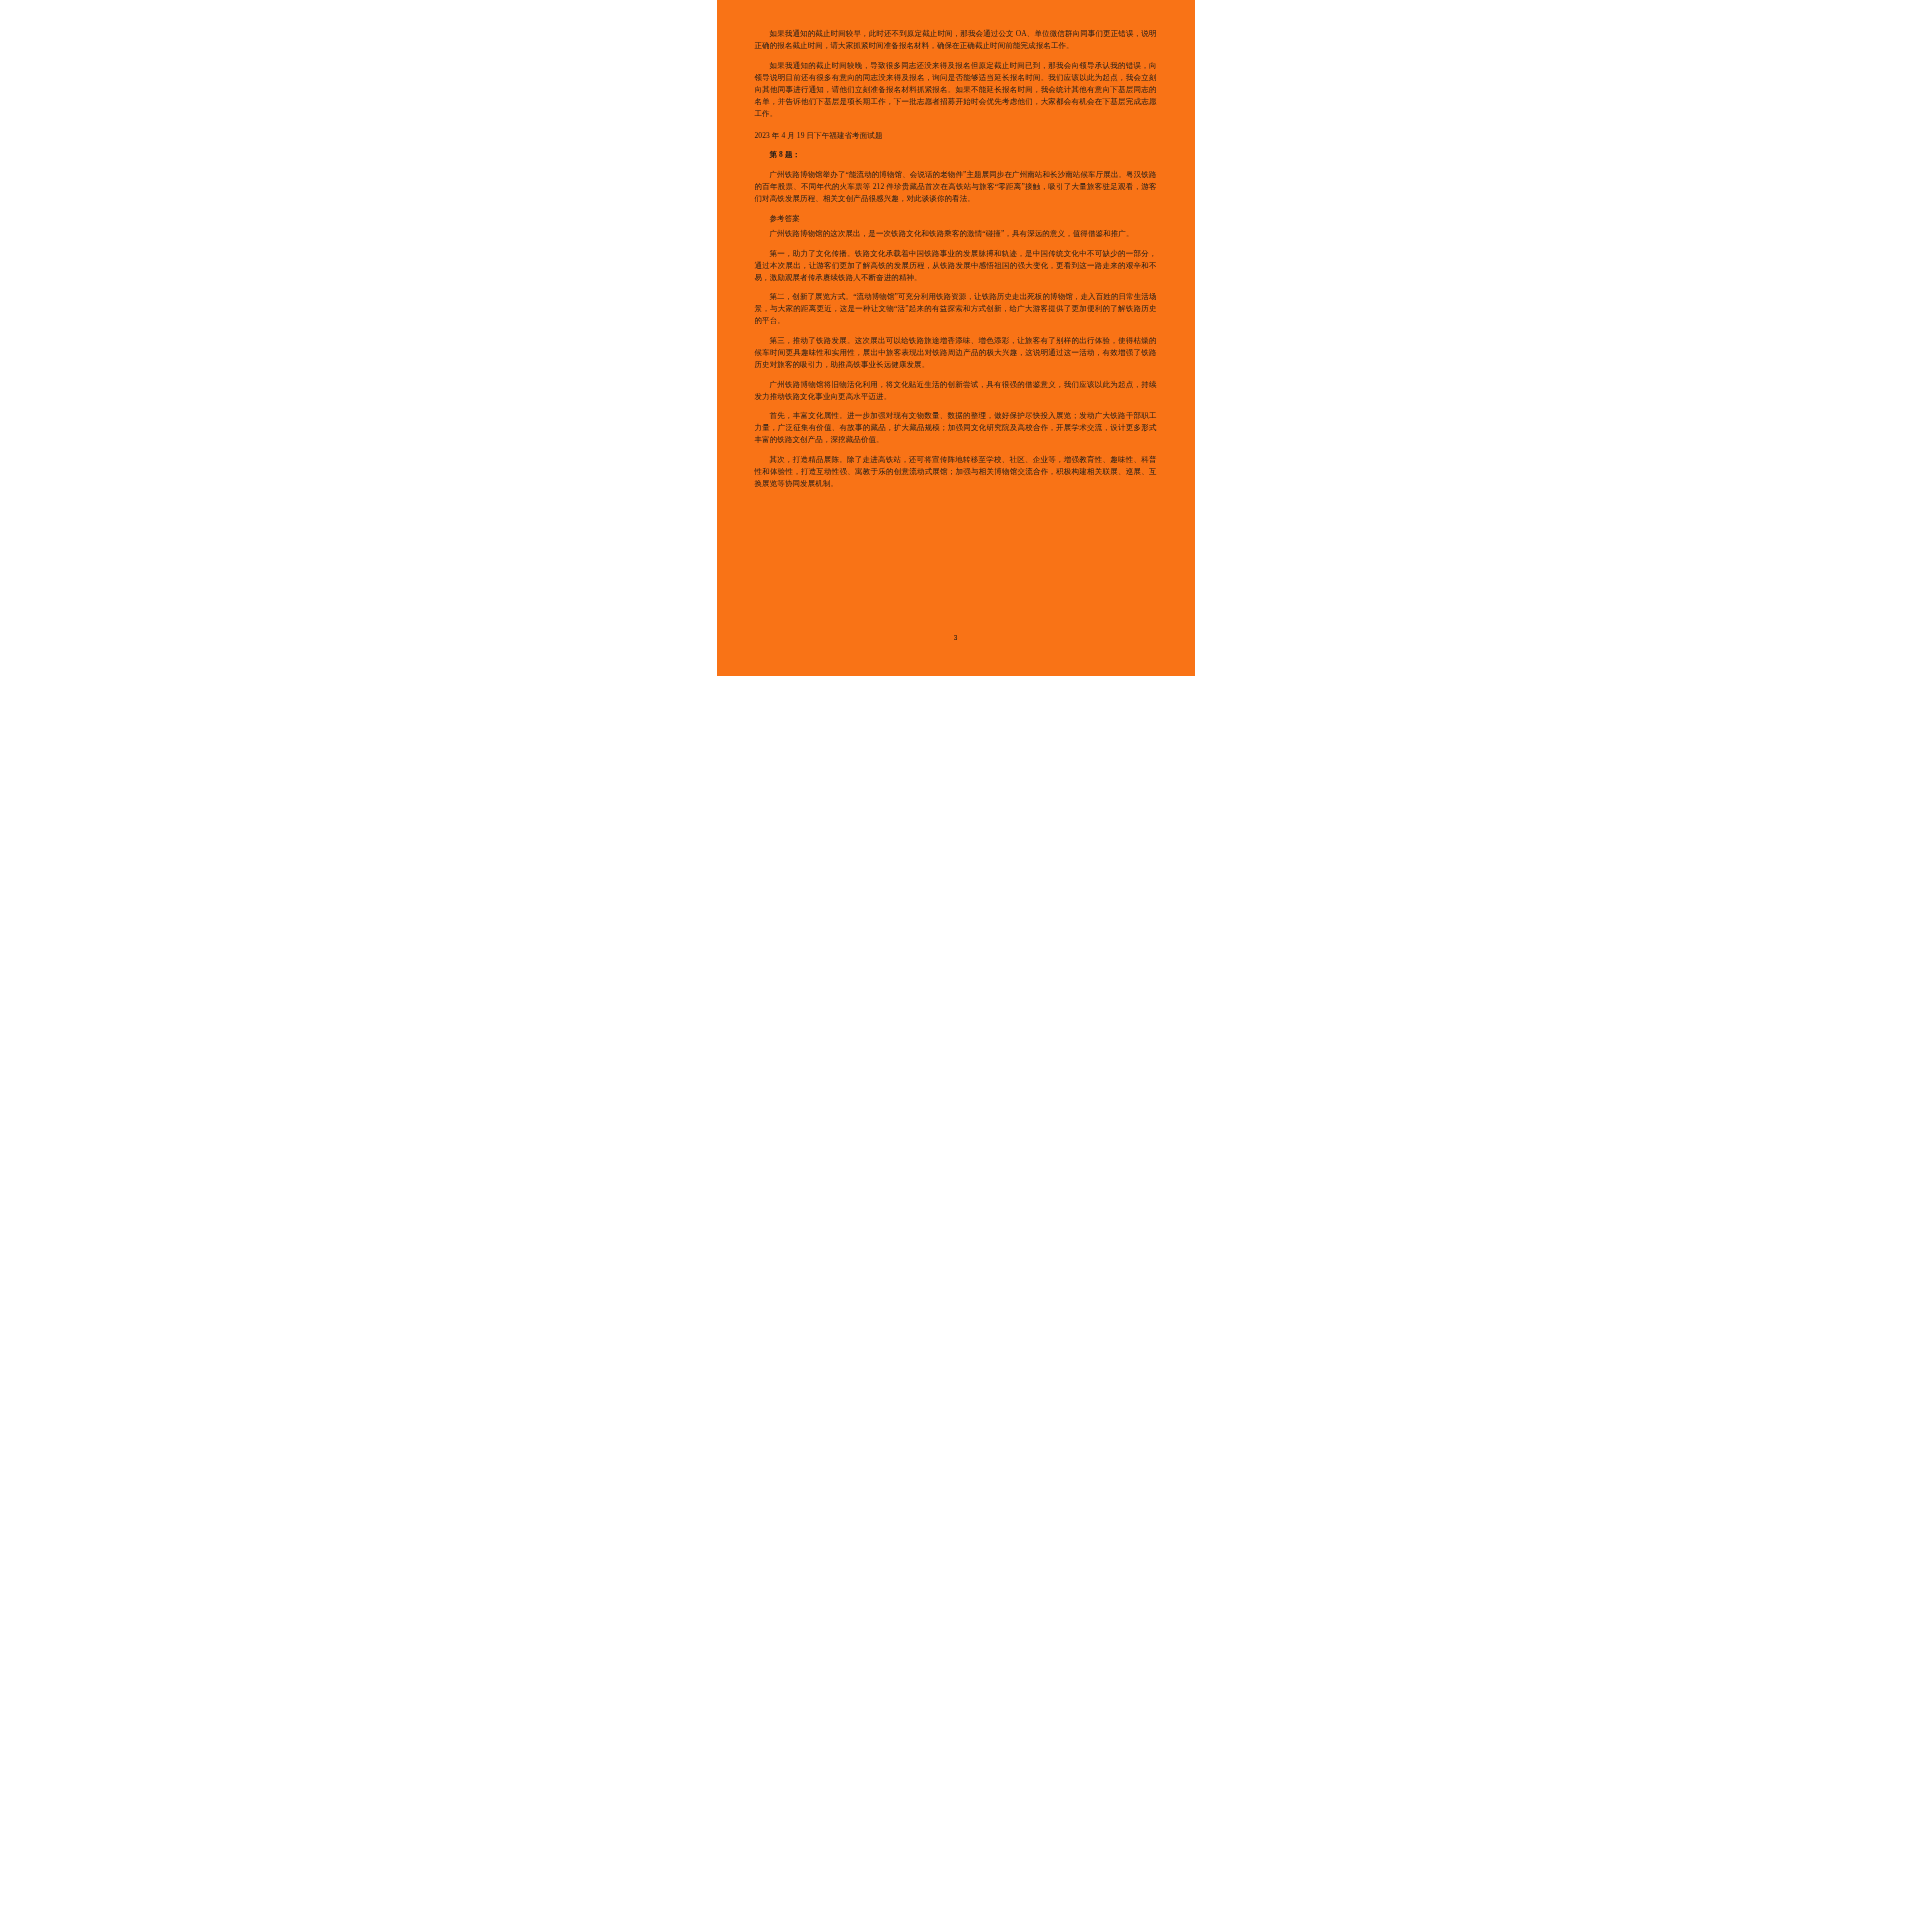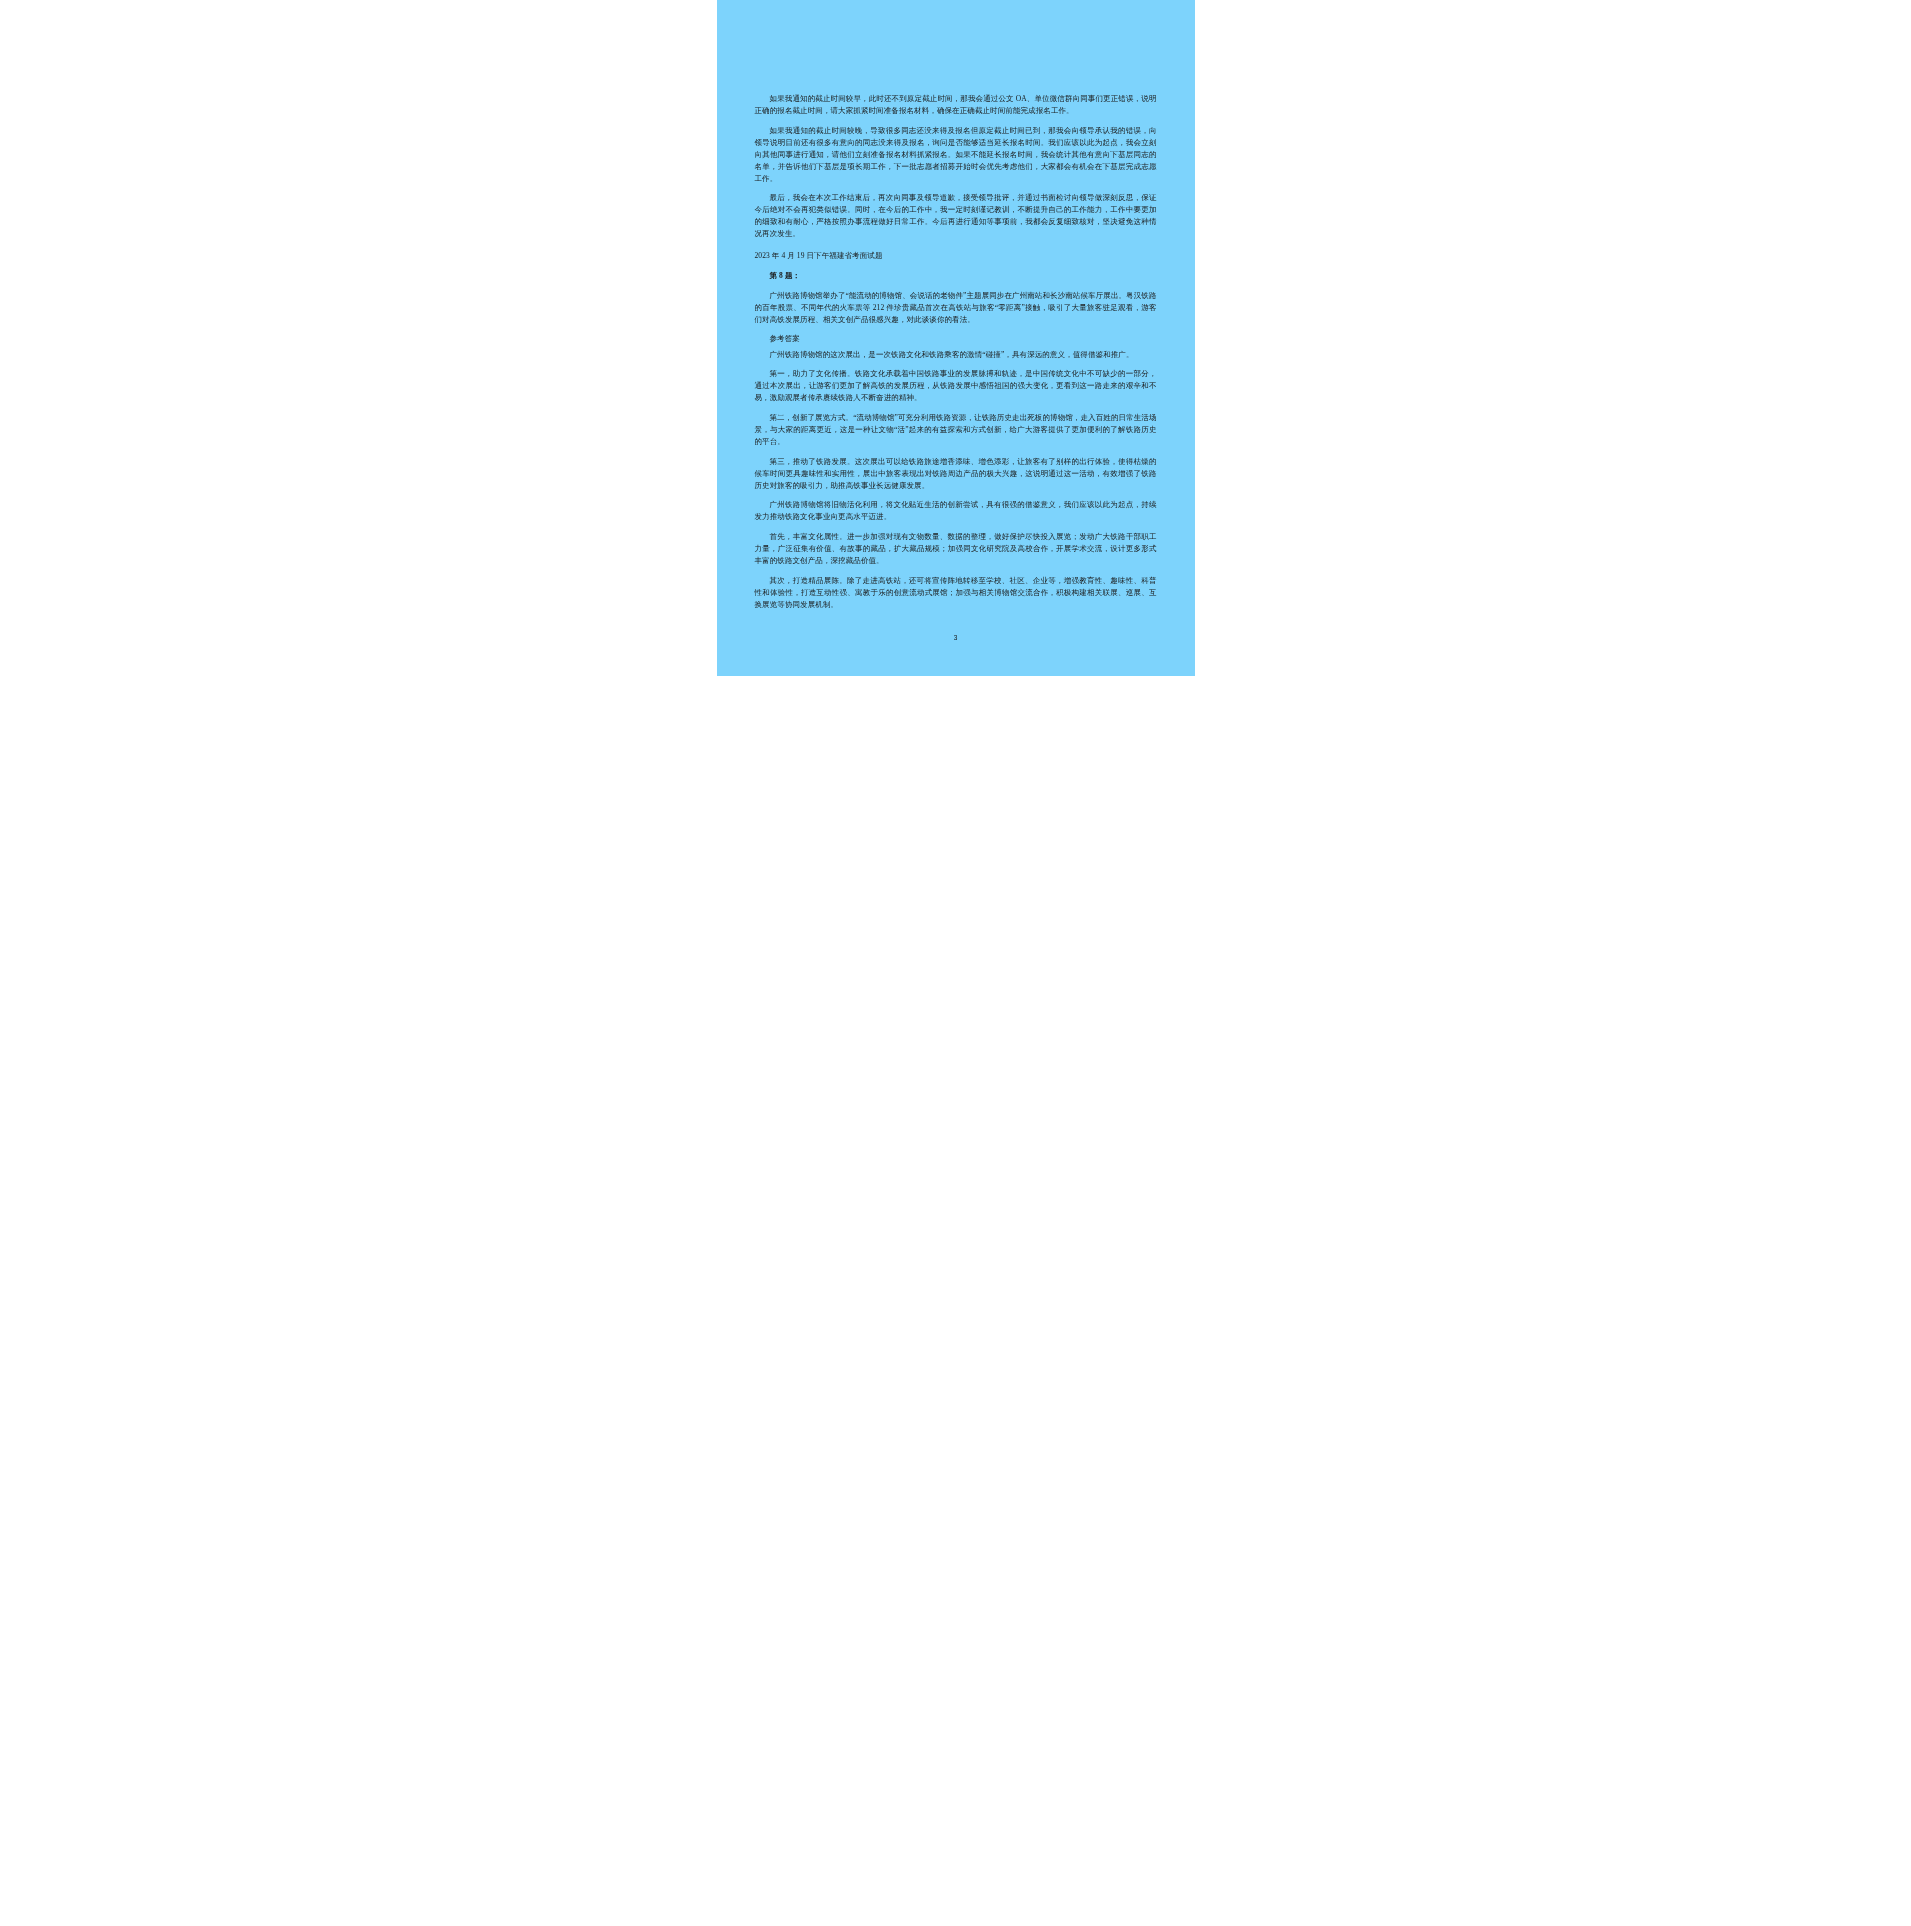--- a/index.html
+++ b/index.html
@@ -5,23 +5,23 @@
   html, body {
     margin: 0;
     padding: 0;
     background: #ffffff;
   }
   .page {
     position: relative;
     width: 478px;
     height: 676px;
     margin: 0 auto;
-    background: #7dd3fc;
+    background: #f97316;
     box-sizing: border-box;
-    padding: 93px 38px 0 38px;
+    padding: 28px 38px 0 38px;
     font-family: "Liberation Serif", "DejaVu Serif", serif;
     color: #1a1a1a;
   }
   .body-text p {
     font-size: 7.5px;
     line-height: 1.6;
     margin: 0 0 7.7px 0;
     text-align: justify;
     text-indent: 2em;
     letter-spacing: 0.1px;
@@ -53,21 +53,20 @@
 </head>
 <body>
 
 <div class="page">
   <div class="body-text">
 
     <p>如果我通知的截止时间较早，此时还不到原定截止时间，那我会通过公文 OA、单位微信群向同事们更正错误，说明正确的报名截止时间，请大家抓紧时间准备报名材料，确保在正确截止时间前能完成报名工作。</p>
 
     <p>如果我通知的截止时间较晚，导致很多同志还没来得及报名但原定截止时间已到，那我会向领导承认我的错误，向领导说明目前还有很多有意向的同志没来得及报名，询问是否能够适当延长报名时间。我们应该以此为起点，我会立刻向其他同事进行通知，请他们立刻准备报名材料抓紧报名。如果不能延长报名时间，我会统计其他有意向下基层同志的名单，并告诉他们下基层是项长期工作，下一批志愿者招募开始时会优先考虑他们，大家都会有机会在下基层完成志愿工作。</p>
 
-    <p>最后，我会在本次工作结束后，再次向同事及领导道歉，接受领导批评，并通过书面检讨向领导做深刻反思，保证今后绝对不会再犯类似错误。同时，在今后的工作中，我一定时刻谨记教训，不断提升自己的工作能力，工作中要更加的细致和有耐心，严格按照办事流程做好日常工作。今后再进行通知等事项前，我都会反复细致核对，坚决避免这种情况再次发生。</p>
 
     <p class="section-heading">2023 年 4 月 19 日下午福建省考面试题</p>
 
     <p class="bold-label">第 8 题：</p>
 
     <p>广州铁路博物馆举办了“能流动的博物馆、会说话的老物件”主题展同步在广州南站和长沙南站候车厅展出。粤汉铁路的百年股票、不同年代的火车票等 212 件珍贵藏品首次在高铁站与旅客“零距离”接触，吸引了大量旅客驻足观看，游客们对高铁发展历程、相关文创产品很感兴趣，对此谈谈你的看法。</p>
 
     <p class="answer-label">参考答案</p>
 
     <p>广州铁路博物馆的这次展出，是一次铁路文化和铁路乘客的激情“碰撞”，具有深远的意义，值得借鉴和推广。</p>

